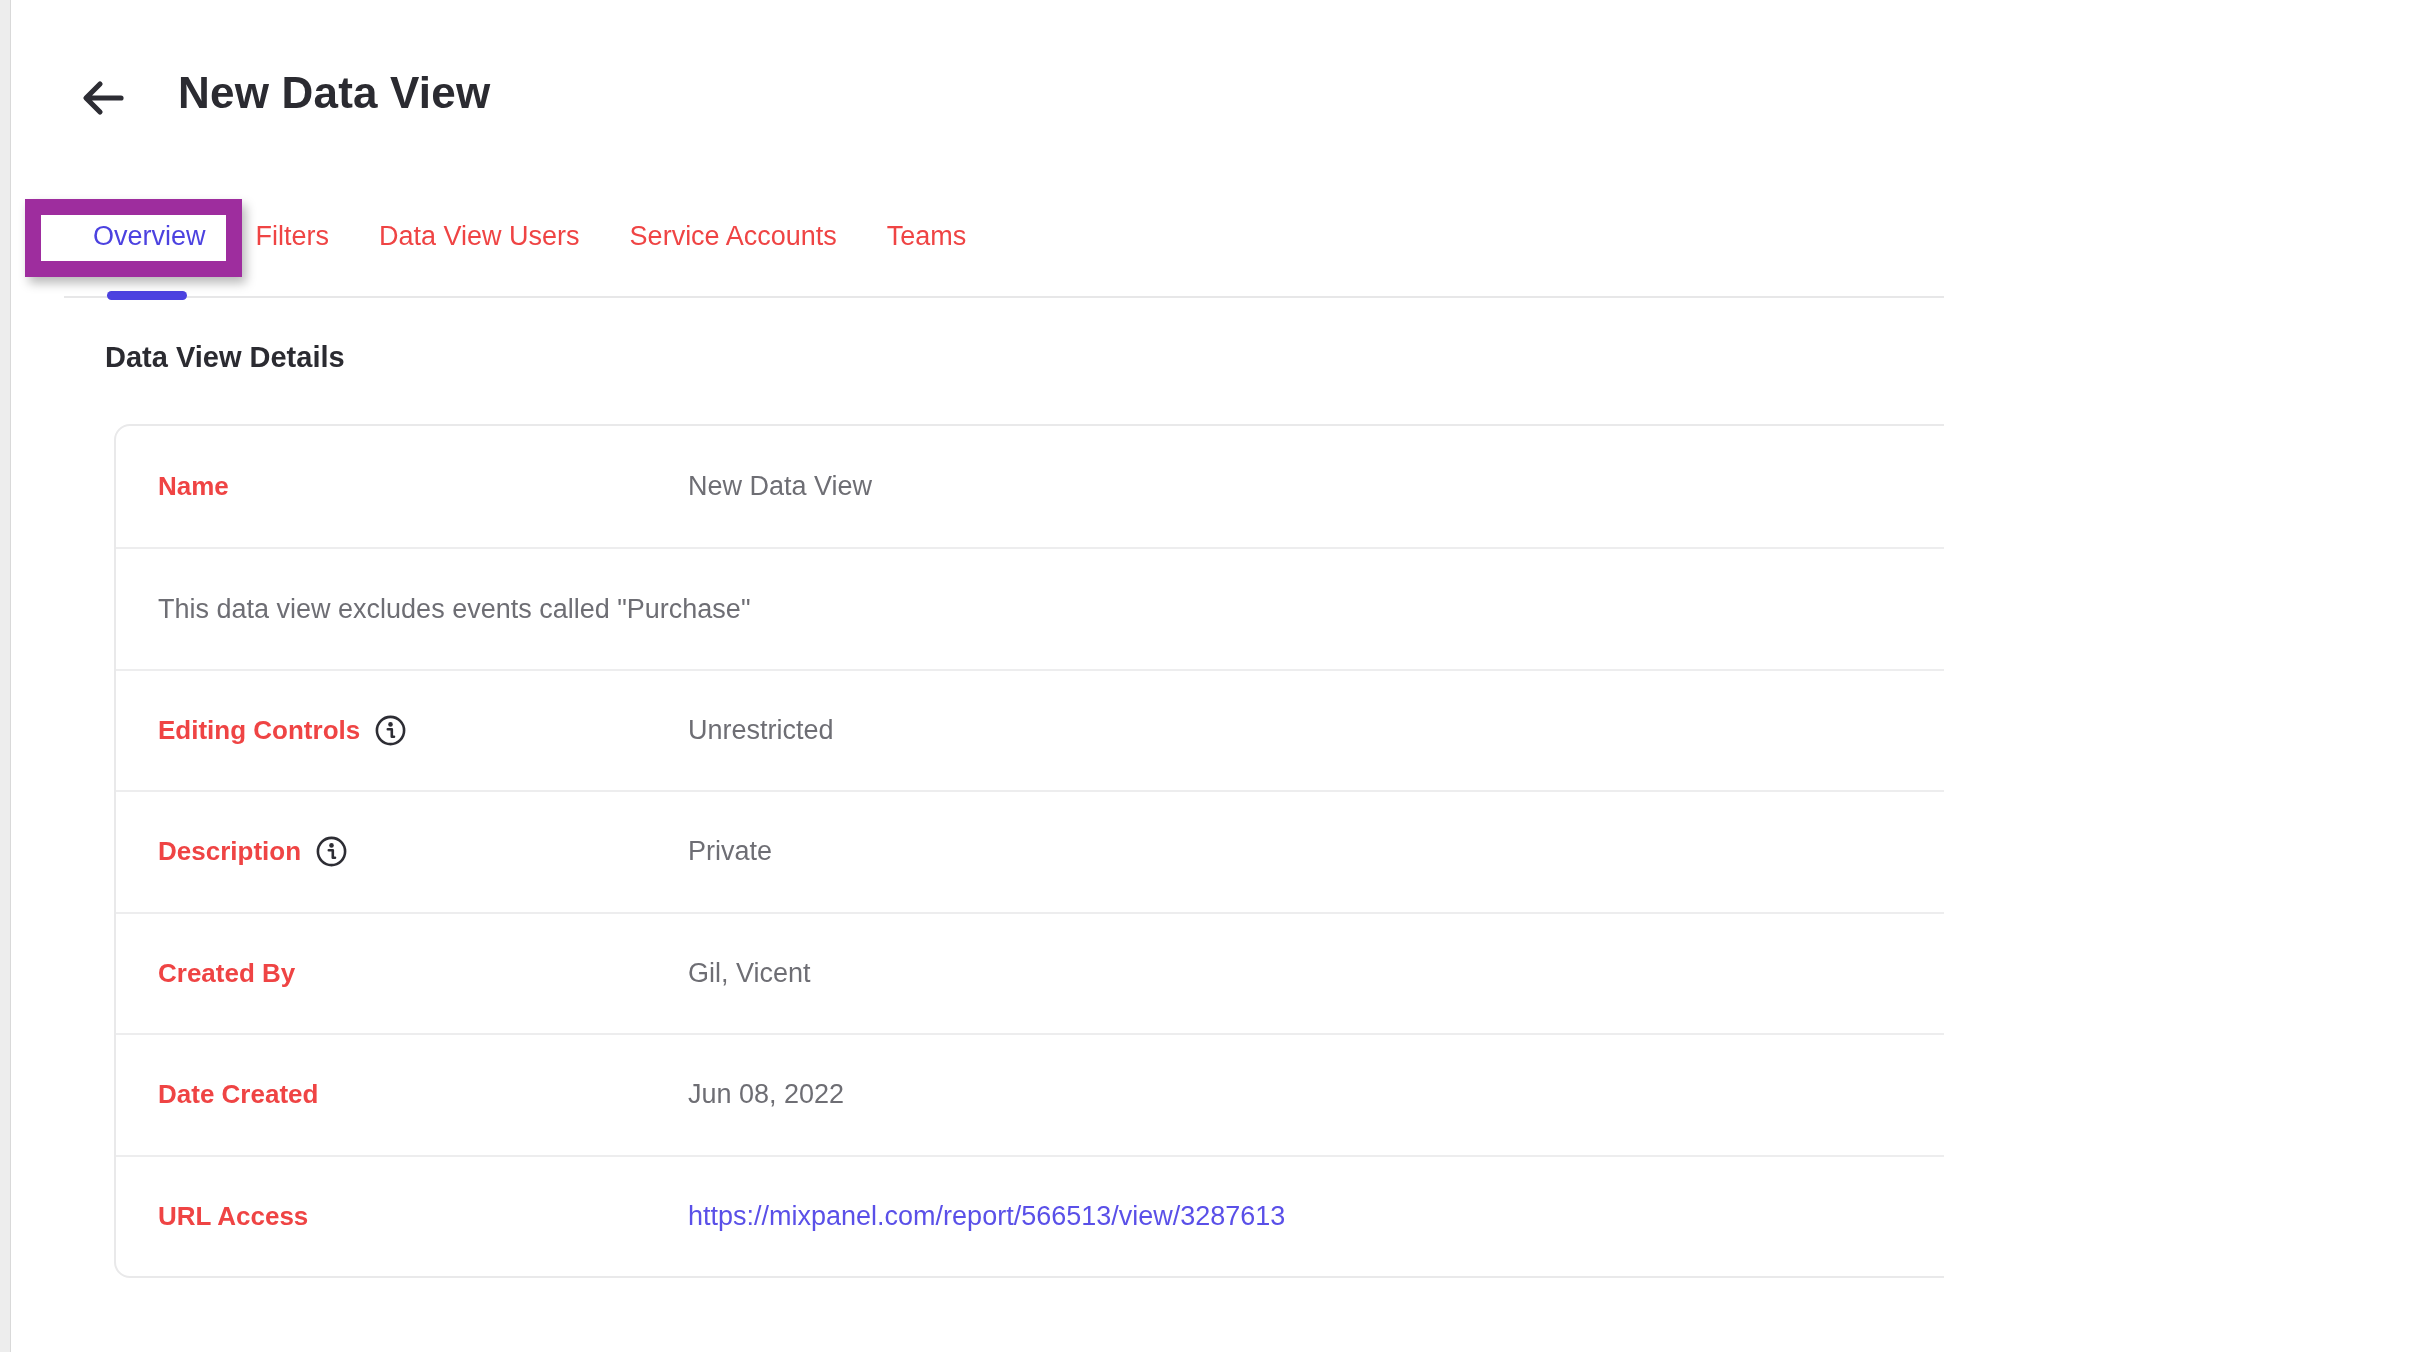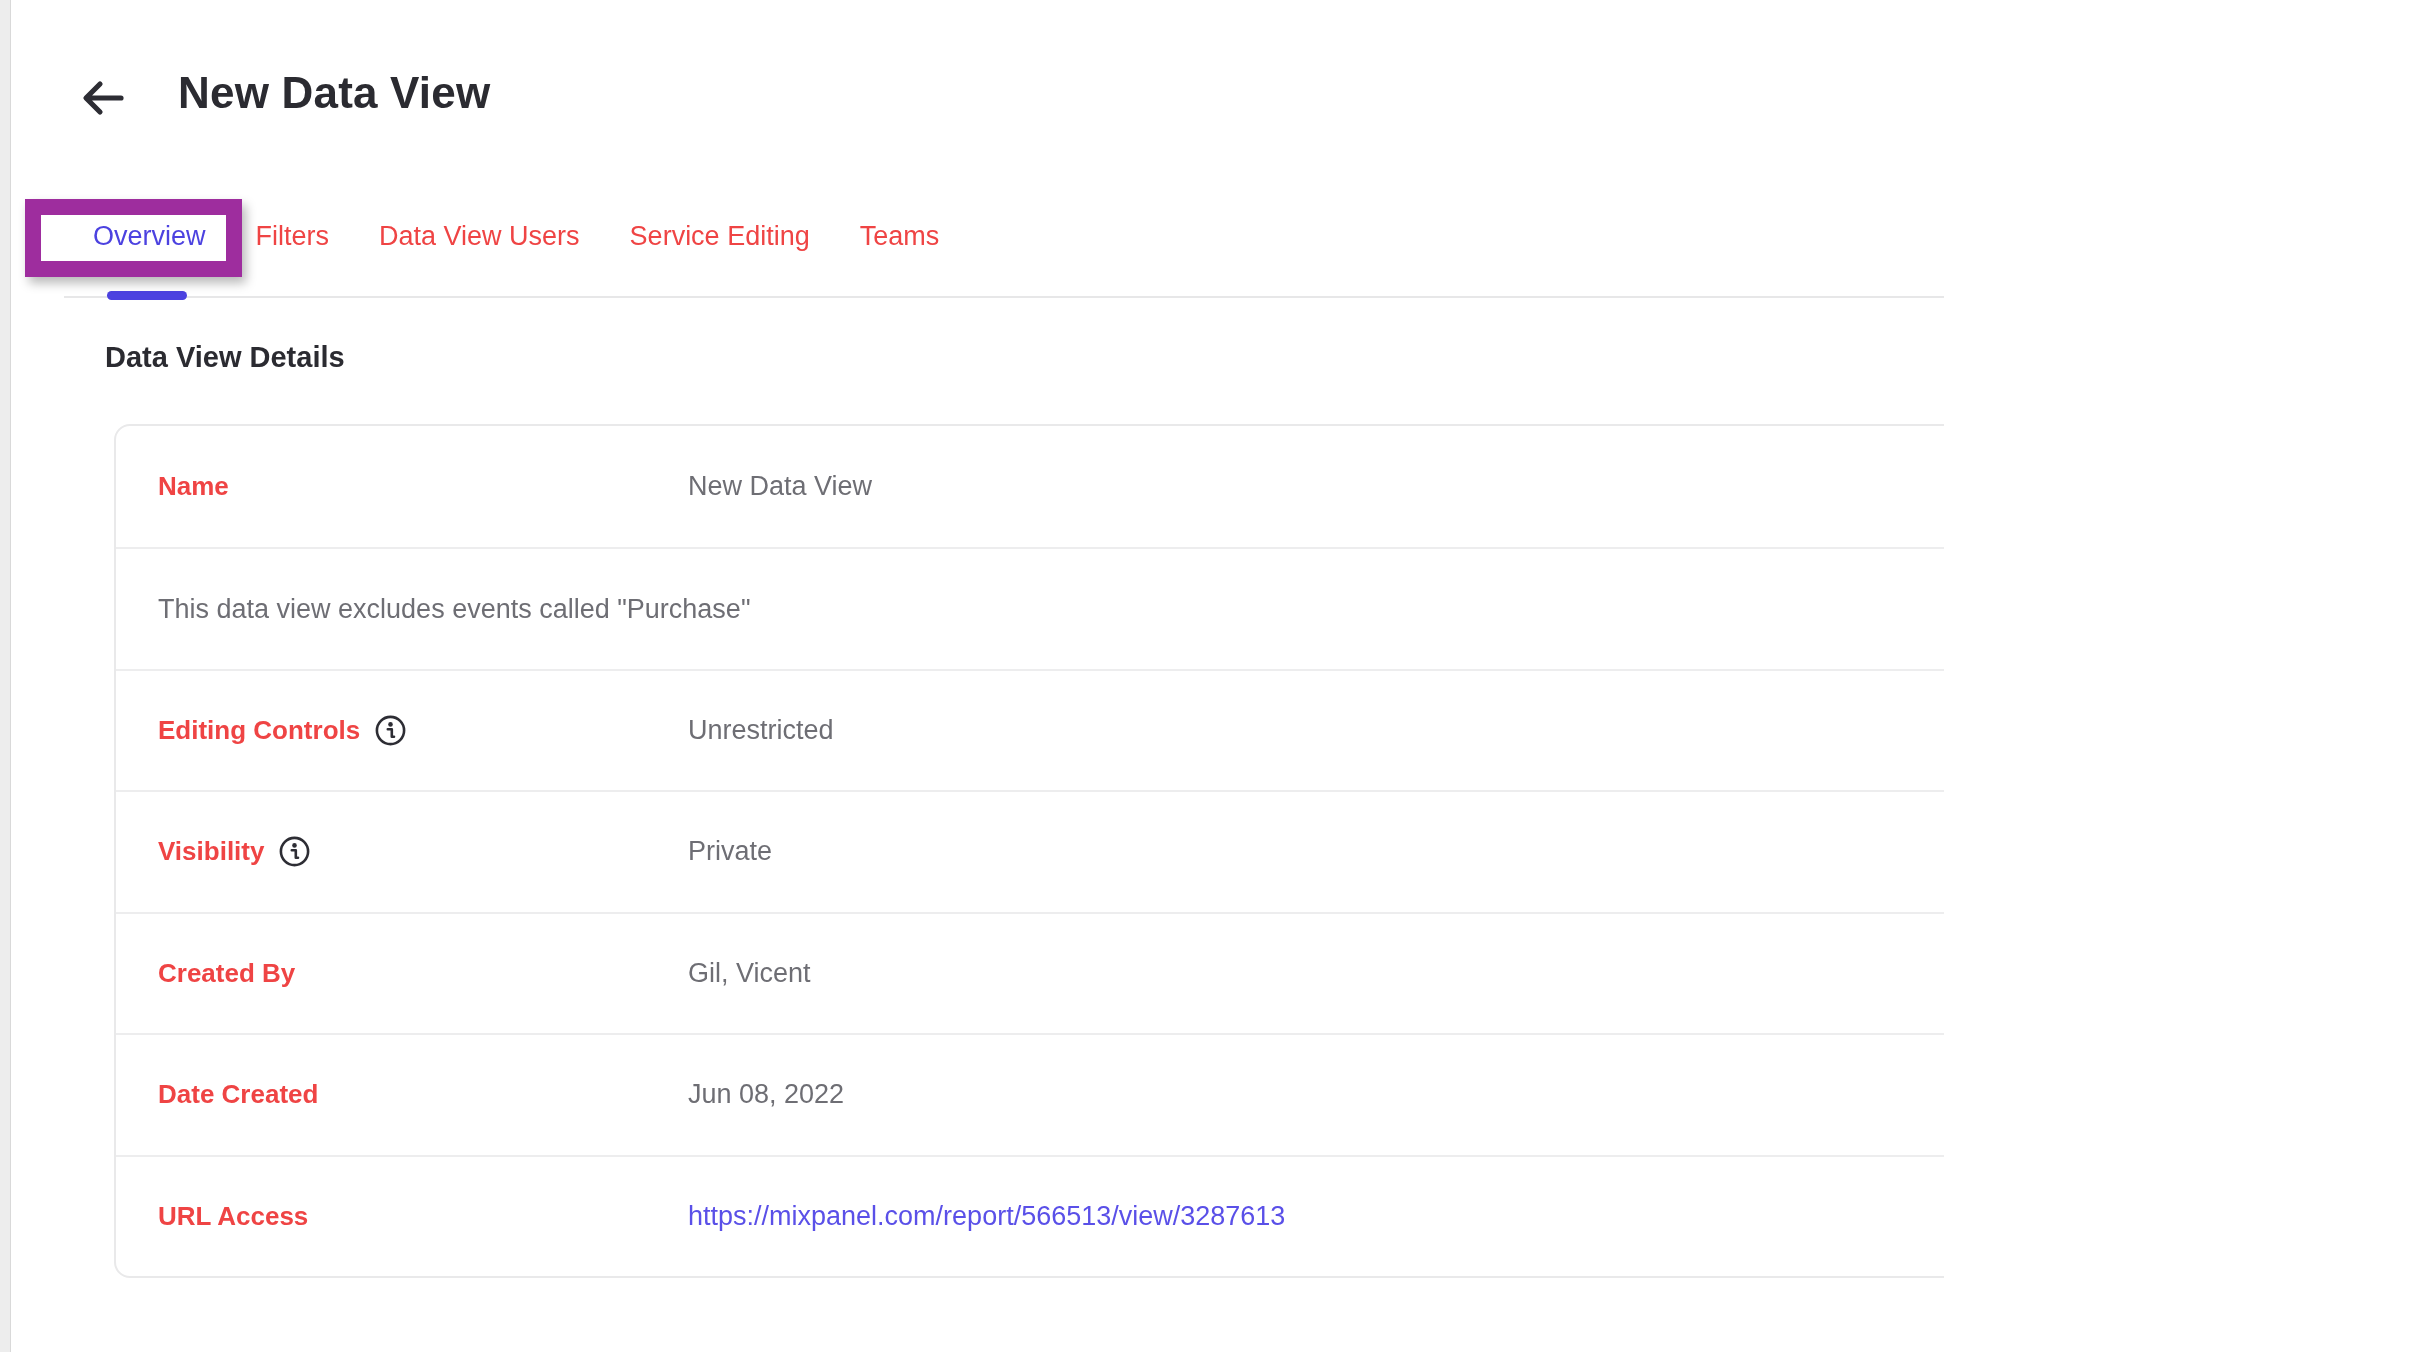--- a/index.html
+++ b/index.html
@@ -146,21 +146,21 @@
       </svg>
     </span>
   </button>
 
   <h1 class="page-title">New Data View</h1>
 
   <nav class="tabs">
       <button class="tab active">Overview</button>
       <button class="tab">Filters</button>
       <button class="tab">Data View Users</button>
-      <button class="tab">Service Editing</button>
+      <button class="tab">Service Accounts</button>
       <button class="tab">Teams</button>
     </nav>
   <div class="tab-indicator"></div>
   <div class="tabs-divider"></div>
   <div class="annotation-box"></div>
 
   <h2 class="section-title">Data View Details</h2>
 
   <div class="card">
       <div class="row">
@@ -180,21 +180,21 @@
               <circle cx="16.5" cy="16.5" r="13.6" fill="none" stroke="#2d2d34" stroke-width="2.6"></circle>
               <circle cx="16.5" cy="10.4" r="2.3" fill="#2d2d34"></circle>
               <path d="M13.8 15.2 h4 v7.6 h2.2" fill="none" stroke="#2d2d34" stroke-width="2.6" stroke-linecap="round" stroke-linejoin="round"></path>
             </svg>
           </span>
         </div>
         <div class="row-value">Unrestricted</div>
       </div>
       <div class="row">
         <div class="row-label">
-          <span>Visibility</span>
+          <span>Description</span>
           <span class="info-icon">
             <svg width="33" height="33" viewBox="0 0 33 33">
               <circle cx="16.5" cy="16.5" r="13.6" fill="none" stroke="#2d2d34" stroke-width="2.6"></circle>
               <circle cx="16.5" cy="10.4" r="2.3" fill="#2d2d34"></circle>
               <path d="M13.8 15.2 h4 v7.6 h2.2" fill="none" stroke="#2d2d34" stroke-width="2.6" stroke-linecap="round" stroke-linejoin="round"></path>
             </svg>
           </span>
         </div>
         <div class="row-value">Private</div>
       </div>

